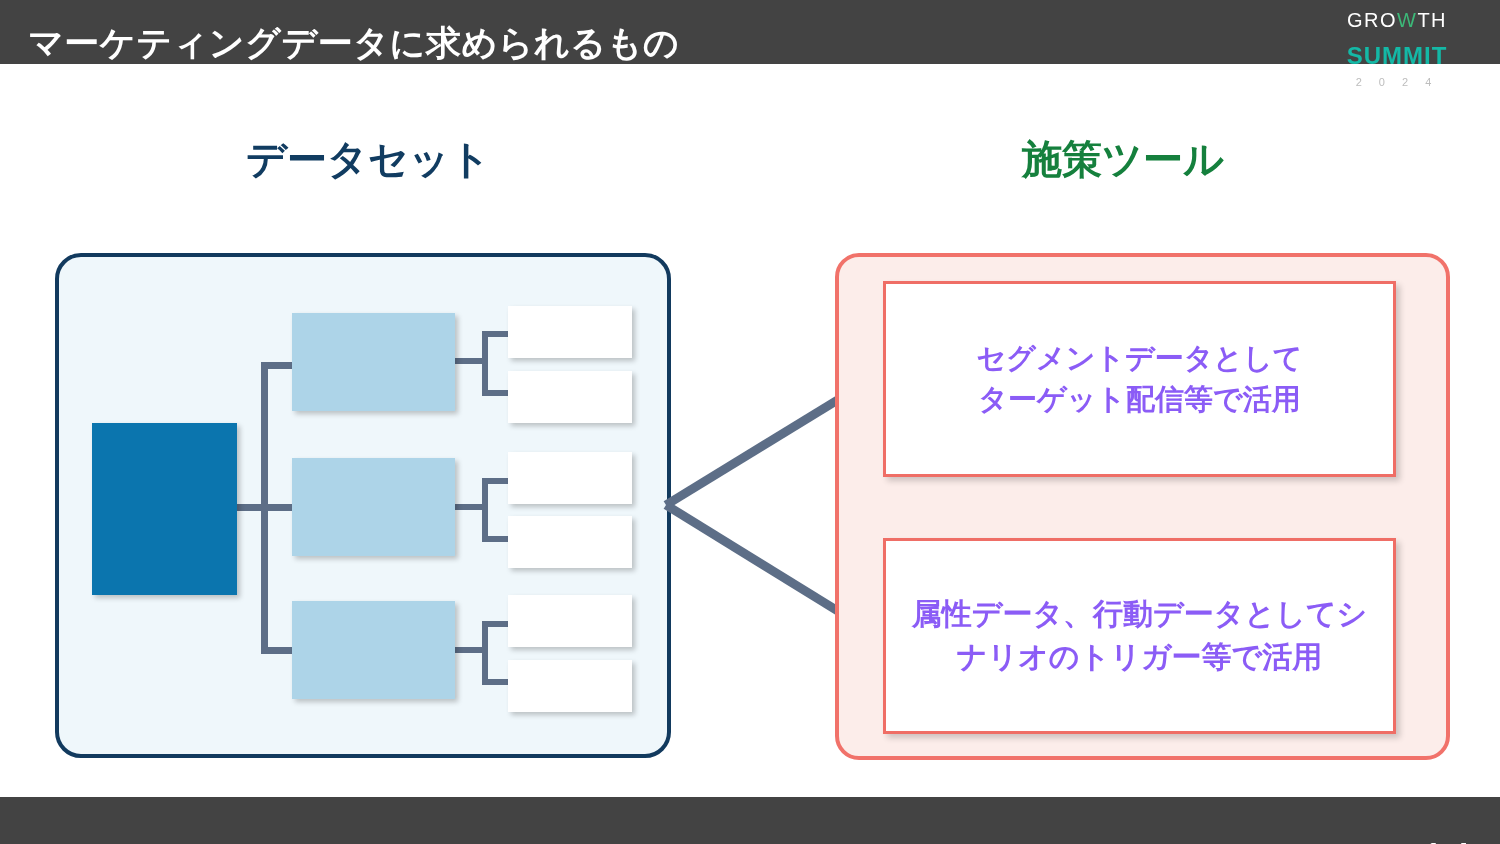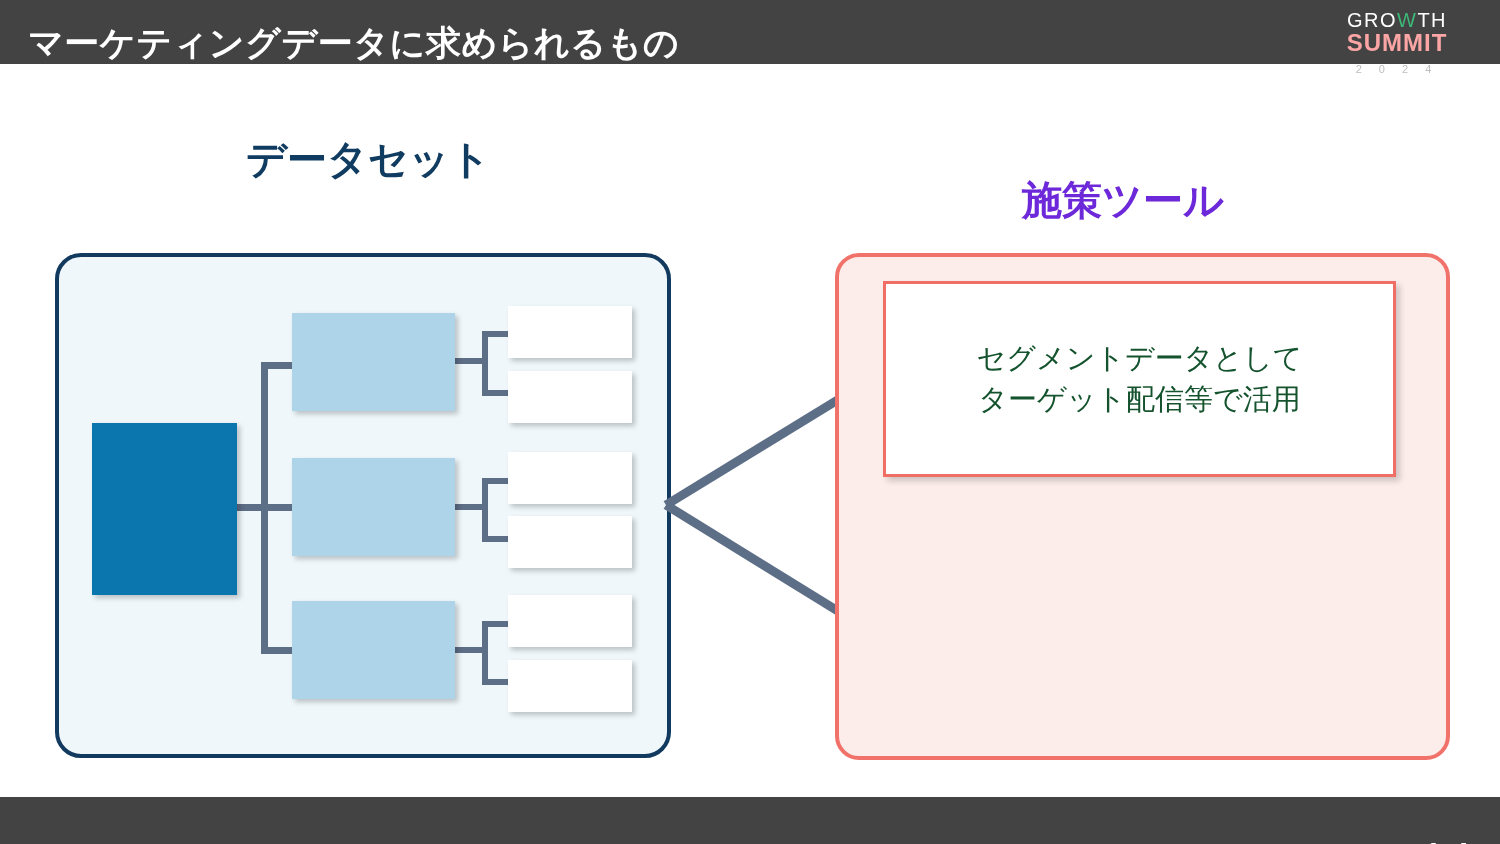--- a/index.html
+++ b/index.html
@@ -32,34 +32,34 @@
     width:150px;height:72px;
     text-align:center;
     line-height:1;
   }
   .logo-row1{
     font-size:20px;letter-spacing:1.5px;color:#ffffff;font-weight:normal;
     display:block;margin-top:2px;
   }
   .logo-row1 .w{color:#3cb878;}
   .logo-row2{
-    font-size:24px;letter-spacing:1px;color:#fca5a5;font-weight:bold;
-    display:block;margin-top:1px;
+    font-size:24px;letter-spacing:1px;color:#14b8a6;font-weight:bold;
+    display:block;margin-top:14px;
   }
   .logo-row3{
     font-size:11px;letter-spacing:7px;color:#bdbdbd;display:block;margin-top:9px;
   }
 
   
   .heading{
     position:absolute;
     font-size:40px;font-weight:bold;white-space:nowrap;
   }
   #heading-dataset{left:246px;top:132px;color:#113C61;}
-  #heading-tools{left:1022px;top:132px;color:#6d28d9;margin-top:41px;}
+  #heading-tools{left:1022px;top:132px;color:#15803d;}
 
   
   .panel-left{
     position:absolute;left:55px;top:253px;width:616px;height:505px;
     background:#EFF7FB;
     border:4px solid #123A5E;
     border-radius:26px;
     box-sizing:border-box;
   }
   .panel-right{
@@ -99,22 +99,22 @@
     background:#FFFFFF;
     border:3px solid #EF6E66;
     box-sizing:border-box;
     box-shadow:4px 4px 6px rgba(0,0,0,0.18);
     display:flex;align-items:center;justify-content:center;
     text-align:center;
   }
   #card-top{left:883px;top:281px;width:513px;height:196px;}
   #card-bottom{left:883px;top:538px;width:513px;height:196px;}
   .card-text{
-    color:#14532d;
-    font-weight:normal;
+    color:#8b5cf6;
+    font-weight:bold;
     line-height:1.42;
     white-space:pre-line;
   }
   #card-top .card-text{font-size:29px;}
   #card-bottom .card-text{font-size:30px;}
 
   
   .footer{
     position:absolute;left:0;top:797px;width:1500px;height:47px;
     background:#434343;
@@ -206,17 +206,21 @@
     <line x1="11" y1="150" x2="212" y2="27" stroke="#5D6E87" stroke-width="9" marker-end="url(#ah)"></line>
     <line x1="11" y1="150" x2="212" y2="274" stroke="#5D6E87" stroke-width="9" marker-end="url(#ah)"></line>
   </svg>
 
   <div class="panel-right"></div>
 
   <div class="card" id="card-top">
     <div class="card-text">セグメントデータとして
 ターゲット配信等で活用</div>
   </div>
+  <div class="card" id="card-bottom">
+    <div class="card-text">属性データ、行動データとしてシ
+ナリオのトリガー等で活用</div>
+  </div>
 
   <div class="footer"></div>
   <div class="page-number">14</div>
 
 </div>
 
 </body></html>

